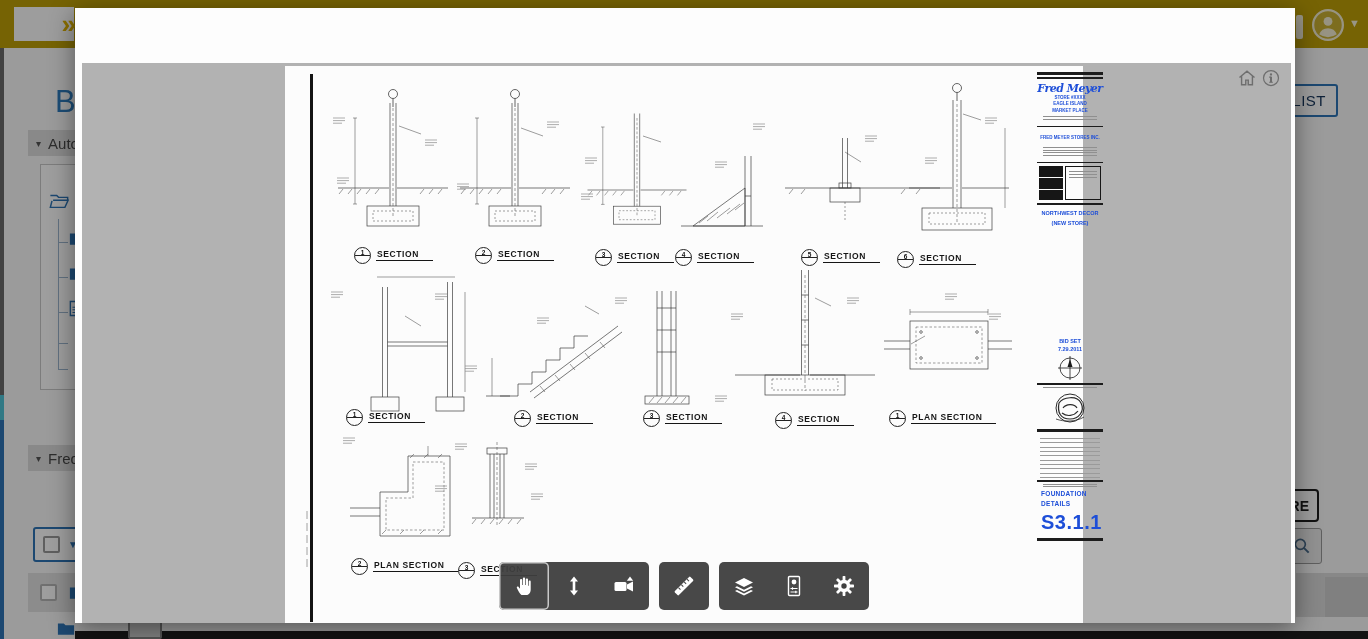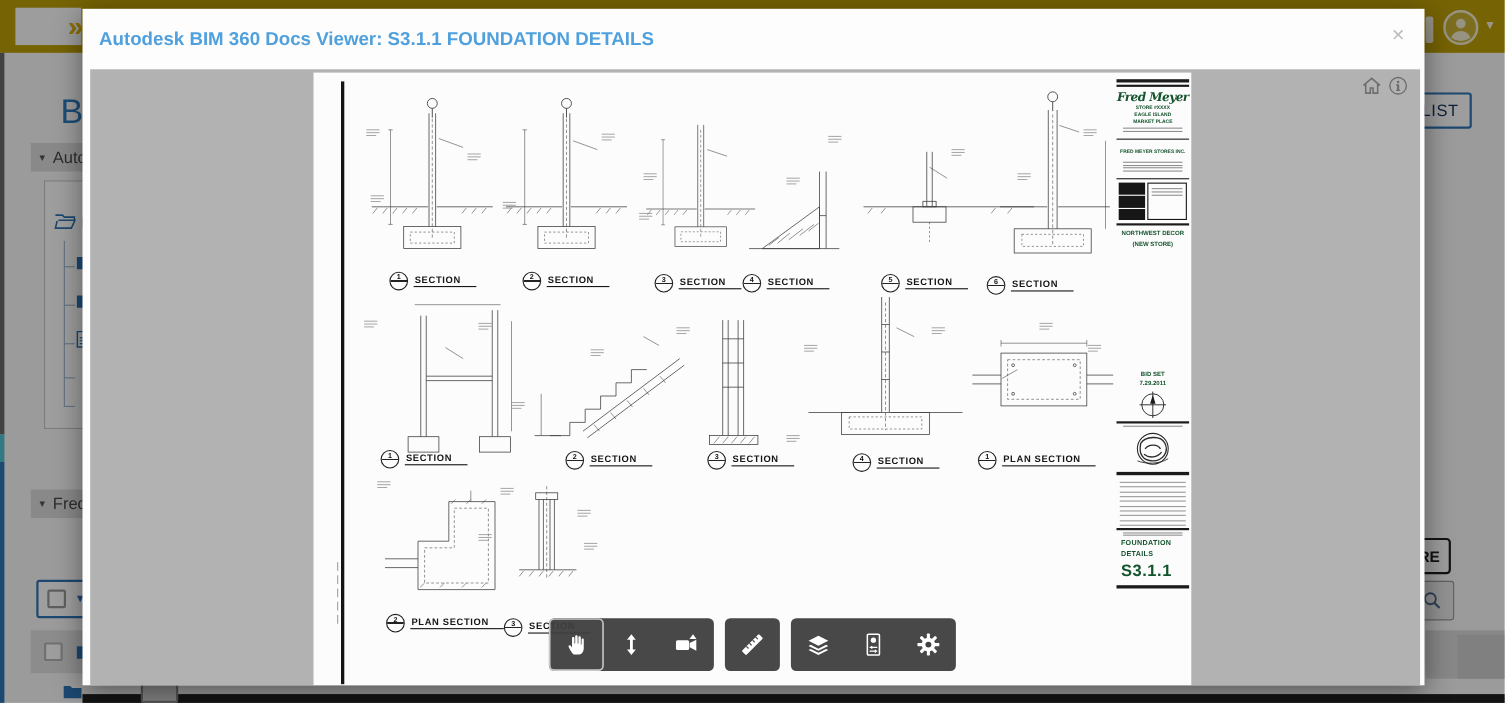--- a/index.html
+++ b/index.html
@@ -53,34 +53,34 @@
   .paper { position:absolute; left:203px; top:3px; width:798px; height:557px; background:#fcfcfc; }
   #linework { position:absolute; left:0; top:0; }
   #callouts { position:absolute; inset:0; }
   .callout { position:absolute; display:flex; align-items:flex-start; gap:5px; }
   .co-circle { position:relative; width:17px; height:17px; border:1.3px solid #222; border-radius:50%; flex:0 0 auto;
                background:linear-gradient(to bottom,transparent 46%,#222 46%,#222 54%,transparent 54%); }
   .co-circle i { position:absolute; top:1px; left:0; right:0; text-align:center; font-style:normal; font-weight:bold; font-size:6.5px; color:#111; }
   .co-label { font-size:8.5px; font-weight:bold; letter-spacing:.6px; color:#161616; border-bottom:1.4px solid #161616; padding:2px 14px 1px 1px; white-space:nowrap; }
 
   
-  .titleblock { position:absolute; left:730px; top:4px; width:66px; height:550px; font-family:"Liberation Sans",sans-serif; color:#14532d; }
+  .titleblock { position:absolute; left:752px; top:4px; width:66px; height:550px; font-family:"Liberation Sans",sans-serif; color:#1d4ed8; }
   .tb-bar { height:3px; background:#1c1c1c; margin:2px 0; }
   .tb-bar.thin { height:1.5px; }
   .tb-brand { font-family:"DejaVu Serif",serif; font-weight:bold; font-style:italic; font-size:11px; text-align:center; margin-top:3px; letter-spacing:-.5px; }
   .tb-tiny { font-size:4.5px; font-weight:bold; text-align:center; line-height:1.5; }
   .tb-micro { height:1px; background:#8f8f8f; margin:1.6px 6px; }
   .tb-stamp { display:flex; gap:2px; margin:3px 2px; height:34px; }
   .tb-stamp .blk { width:24px; display:flex; flex-direction:column; gap:1.5px; }
   .tb-stamp .blk div { flex:1; background:#161616; }
   .tb-stamp .bx { flex:1; border:1px solid #161616; padding:2px 2px; }
   .tb-region { font-size:5.5px; font-weight:bold; text-align:center; line-height:1.7; margin-top:4px; }
   .tb-bid { font-size:5.5px; font-weight:bold; text-align:center; line-height:1.6; }
   .tb-sheet-title { font-size:6.5px; font-weight:bold; text-align:left; padding-left:4px; line-height:1.5; letter-spacing:.3px; }
-  .tb-number { font-size:15px; font-weight:bold; padding-left:4px; margin-top:3px; letter-spacing:.5px; }
+  .tb-number { font-size:20px; font-weight:bold; padding-left:4px; margin-top:3px; letter-spacing:.5px; }
   .tb-rev { margin:2px 3px; }
   .tb-rev div { height:4.4px; border-bottom:.8px solid #9a9a9a; }
   .tb-svg { display:block; margin:1px auto; }
 
   
   .toolbar { position:absolute; left:417px; top:499px; display:flex; gap:10px; }
   .tb-group { background:rgba(62,62,62,.95); border-radius:5px; display:flex; padding:0; height:48px; }
   .tool-btn { width:50px; height:48px; display:flex; align-items:center; justify-content:center; border-radius:5px; }
   .tool-btn.active { box-shadow:inset 0 0 0 1.5px #c9c9c9; }
   .tool-btn svg { width:24px; height:24px; }
@@ -184,24 +184,20 @@
       <path d="M14.5 14.5 20 20" stroke="#4a6b8a" stroke-width="2.4"></path>
     </svg>
   </div>
   <div class="bg-band-r"></div>
   <div class="bg-block-r"></div>
 </div>
 
 <div id="overlay"></div>
 
 <div id="modal">
-  <div class="modal-titlebar">
-    <span class="modal-title">Autodesk BIM 360 Docs Viewer: S3.1.1 FOUNDATION DETAILS</span>
-    <span class="modal-close">×</span>
-  </div>
 
   <div class="canvas">
 
     <div class="paper">
 
       <svg id="linework" width="798" height="557" viewBox="0 0 798 557">
         <defs>
           <g id="gbub" stroke="#3d3d3d" stroke-width="0.8" fill="none">
             <circle r="4.5"></circle>
               <line y1="4.5" y2="13"></line>

